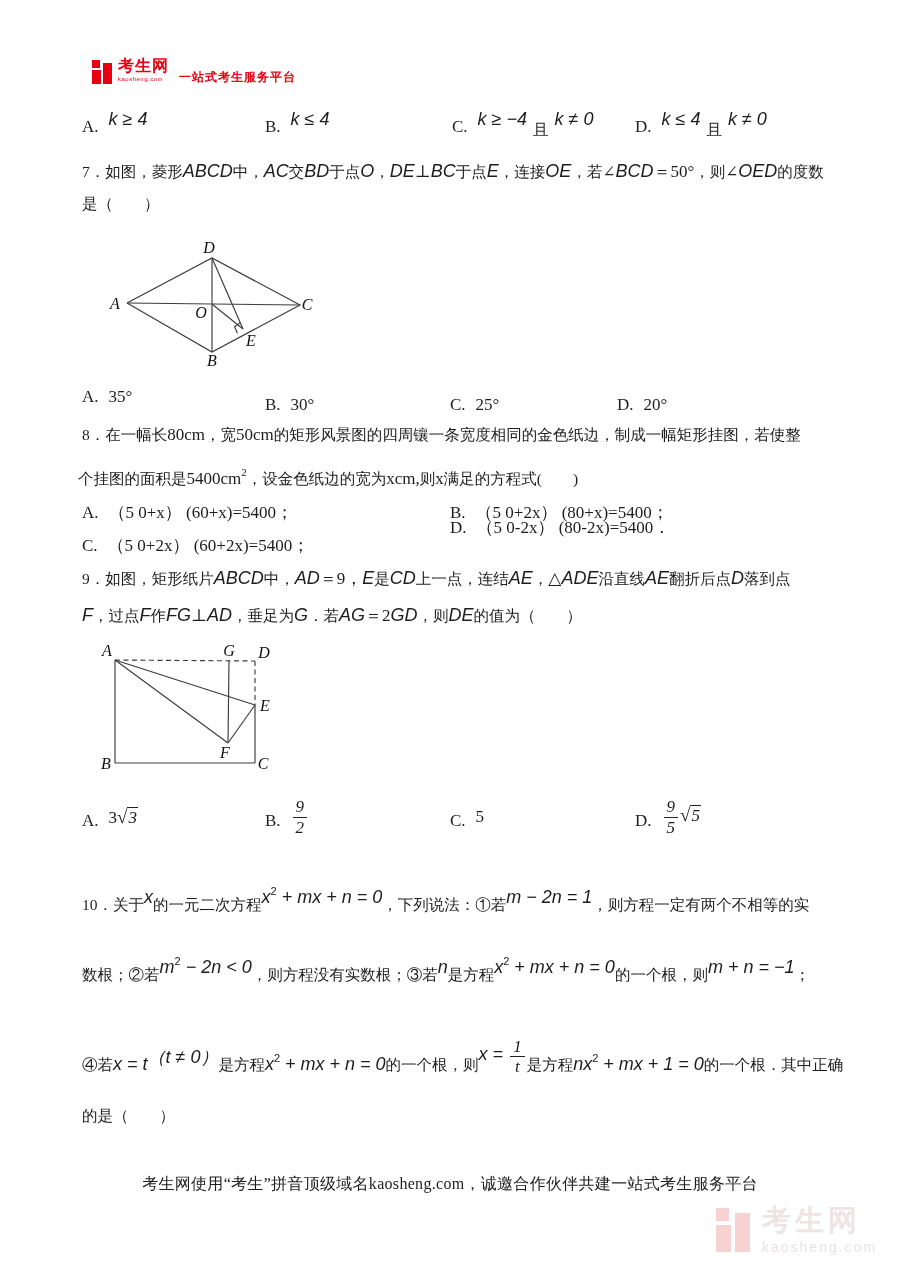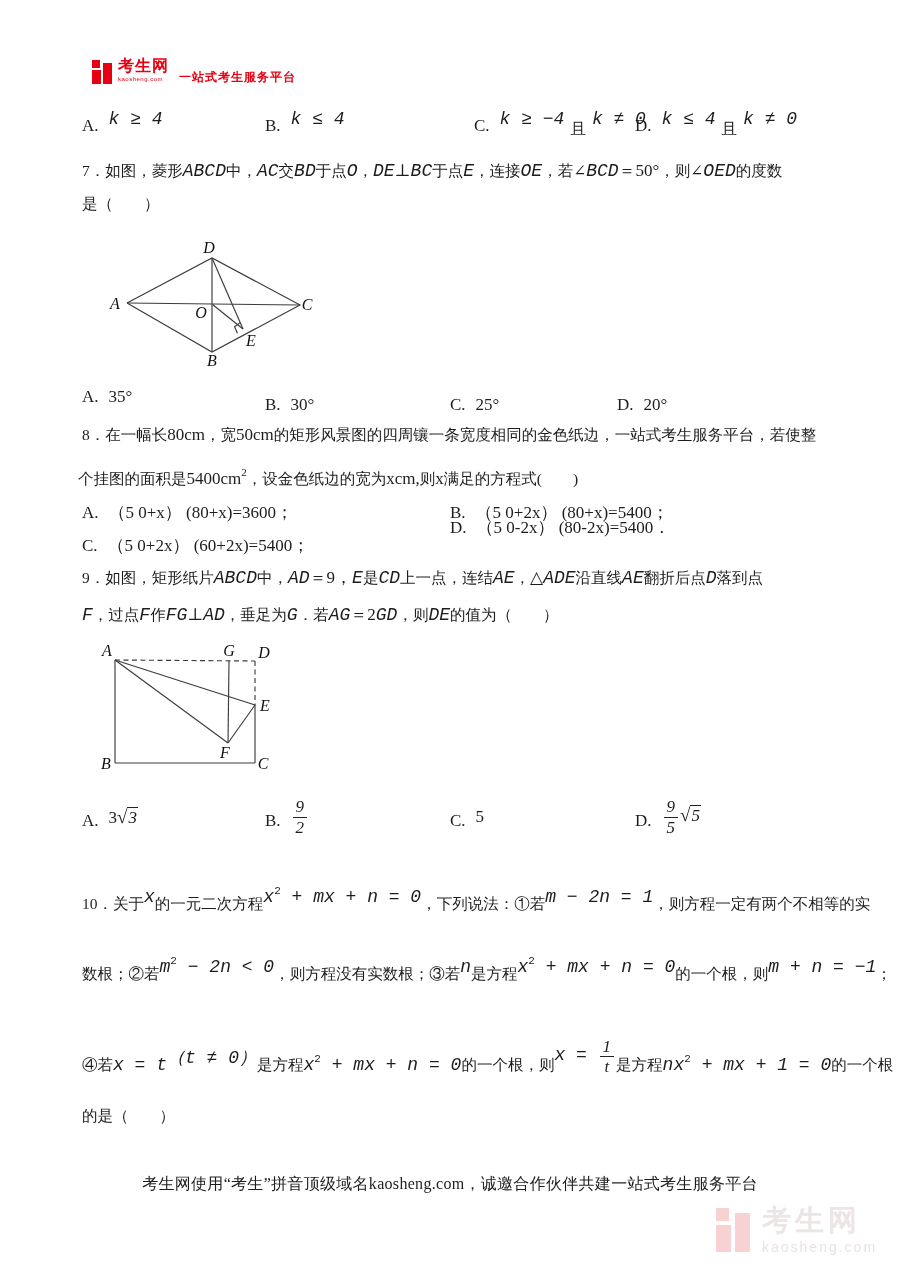--- a/index.html
+++ b/index.html
@@ -18,21 +18,21 @@
   .brand{font-family:"Liberation Sans","DejaVu Sans",sans-serif;font-weight:bold;
          font-size:16px;color:#e60012;letter-spacing:1px;}
   .brand-domain{font-family:"Liberation Sans","DejaVu Sans",sans-serif;font-size:6px;
          color:#e60012;margin-top:2px;letter-spacing:.5px;}
   .tagline{margin-left:10px;margin-top:11px;font-family:"Liberation Sans","DejaVu Sans",sans-serif;
          font-size:12px;font-weight:bold;color:#e60012;letter-spacing:1px;}
 
   
   .para{font-size:15.5px;line-height:30px;white-space:nowrap;}
   .cn{font-size:15.5px;}
-  .math{font-family:Liberation Mono, monospace;font-style:italic;font-size:18px;}
+  .math{font-family:Liberation Sans, sans-serif;font-style:italic;font-size:18px;}
   .rm{font-family:"Liberation Serif","DejaVu Serif",serif;font-size:17px;}
   .up{vertical-align:7px;}
   .up2{vertical-align:10px;}
   .low{vertical-align:-3px;}
   .pad{margin:0 6px;}
   .msup sup{font-size:11px;font-style:normal;position:relative;top:-1px;}
 
   .frac{display:inline-block;vertical-align:-12px;text-align:center;line-height:1.02;
         font-family:"Liberation Serif","DejaVu Serif",serif;font-style:italic;font-size:17px;margin:0 2px;}
   .frac .num{display:block;border-bottom:1.2px solid #222;padding:0 3px 1px;}
@@ -80,21 +80,21 @@
     </span>
   <span class="brand-col">
     <div class="brand">考生网</div>
     <div class="brand-domain">kaosheng.com</div>
   </span>
   <span class="tagline">一站式考生服务平台</span>
 </div>
 
 <div class="opt" style="left:82px;top:104px"><span class="opt-letter">A.</span><span><span class="math up">k ≥ 4</span></span></div>
 <div class="opt" style="left:265px;top:104px"><span class="opt-letter">B.</span><span><span class="math up">k ≤ 4</span></span></div>
-<div class="opt" style="left:474px;top:104px"><span class="opt-letter">C.</span><span><span class="math up">k ≥ −4</span><span class="cn low pad">且</span><span class="math up">k ≠ 0</span></span></div>
+<div class="opt" style="left:452px;top:104px"><span class="opt-letter">C.</span><span><span class="math up">k ≥ −4</span><span class="cn low pad">且</span><span class="math up">k ≠ 0</span></span></div>
 <div class="opt" style="left:635px;top:104px"><span class="opt-letter">D.</span><span><span class="math up">k ≤ 4</span><span class="cn low pad">且</span><span class="math up">k ≠ 0</span></span></div>
 
 <div class="abs para" style="left:82px;top:156px;width:740px"><span class="cn">7．如图，菱形</span><span class="math">ABCD</span><span class="cn">中，</span><span class="math">AC</span><span class="cn">交</span><span class="math">BD</span><span class="cn">于点</span><span class="math">O</span><span class="cn">，</span><span class="math">DE</span><span class="rm">⊥</span><span class="math">BC</span><span class="cn">于点</span><span class="math">E</span><span class="cn">，连接</span><span class="math">OE</span><span class="cn">，若∠</span><span class="math">BCD</span><span class="rm">＝50°</span><span class="cn">，则∠</span><span class="math">OED</span><span class="cn">的度数</span></div>
 <div class="abs para" style="left:82px;top:189px"><span class="cn">是（　　）</span></div>
 
 <svg class="figure" style="left:95px;top:243px" width="230" height="125" viewBox="0 0 230 125">
   <polyline points="32,60 117,15 205,62 117,109 32,60"></polyline>
   <line x1="32" y1="60" x2="205" y2="62"></line>
   <line x1="117" y1="15" x2="117" y2="109"></line>
   <line x1="117" y1="15" x2="148" y2="86"></line>
@@ -106,24 +106,24 @@
     <text x="117" y="123" class="fig-label">B</text>
     <text x="106" y="75" class="fig-label">O</text>
     <text x="156" y="103" class="fig-label">E</text>
   </svg>
 
 <div class="opt" style="left:82px;top:382px"><span class="opt-letter">A.</span><span><span class="rm">35°</span></span></div>
 <div class="opt" style="left:265px;top:390px"><span class="opt-letter">B.</span><span><span class="rm">30°</span></span></div>
 <div class="opt" style="left:450px;top:390px"><span class="opt-letter">C.</span><span><span class="rm">25°</span></span></div>
 <div class="opt" style="left:617px;top:390px"><span class="opt-letter">D.</span><span><span class="rm">20°</span></span></div>
 
-<div class="abs para" style="left:82px;top:420px;width:740px"><span class="cn">8．在一幅长</span><span class="rm">80cm</span><span class="cn">，宽</span><span class="rm">50cm</span><span class="cn">的矩形风景图的四周镶一条宽度相同的金色纸边，一站式考生服务平台，若使整</span></div>
+<div class="abs para" style="left:82px;top:420px;width:740px"><span class="cn">8．在一幅长</span><span class="rm">80cm</span><span class="cn">，宽</span><span class="rm">50cm</span><span class="cn">的矩形风景图的四周镶一条宽度相同的金色纸边，制成一幅矩形挂图，若使整</span></div>
 <div class="abs para" style="left:78px;top:458px"><span class="cn">个挂图的面积是</span><span class="msup rm"><span>5400cm</span><sup>2</sup></span><span class="cn">，设金色纸边的宽为</span><span class="rm">xcm,</span><span class="cn">则</span><span class="rm">x</span><span class="cn">满足的方程式(　　)</span></div>
 
-<div class="opt" style="left:82px;top:498px"><span class="opt-letter">A.</span><span><span class="rm">（5 0+x） (80+x)=3600；</span></span></div>
+<div class="opt" style="left:82px;top:498px"><span class="opt-letter">A.</span><span><span class="rm">（5 0+x） (60+x)=5400；</span></span></div>
 <div class="opt" style="left:450px;top:498px"><span class="opt-letter">B.</span><span><span class="rm">（5 0+2x） (80+x)=5400；</span></span></div>
 <div class="opt" style="left:82px;top:531px"><span class="opt-letter">C.</span><span><span class="rm">（5 0+2x） (60+2x)=5400；</span></span></div>
 <div class="opt" style="left:450px;top:513px"><span class="opt-letter">D.</span><span><span class="rm">（5 0-2x） (80-2x)=5400．</span></span></div>
 
 <div class="abs para" style="left:82px;top:563px;width:740px"><span class="cn">9．如图，矩形纸片</span><span class="math">ABCD</span><span class="cn">中，</span><span class="math">AD</span><span class="rm">＝9，</span><span class="math">E</span><span class="cn">是</span><span class="math">CD</span><span class="cn">上一点，连结</span><span class="math">AE</span><span class="cn">，</span><span class="rm">△</span><span class="math">ADE</span><span class="cn">沿直线</span><span class="math">AE</span><span class="cn">翻折后点</span><span class="math">D</span><span class="cn">落到点</span></div>
 <div class="abs para" style="left:82px;top:600px"><span class="math">F</span><span class="cn">，过点</span><span class="math">F</span><span class="cn">作</span><span class="math">FG</span><span class="rm">⊥</span><span class="math">AD</span><span class="cn">，垂足为</span><span class="math">G</span><span class="cn">．若</span><span class="math">AG</span><span class="rm">＝2</span><span class="math">GD</span><span class="cn">，则</span><span class="math">DE</span><span class="cn">的值为（　　）</span></div>
 
 <svg class="figure" style="left:95px;top:645px" width="190" height="140" viewBox="0 0 190 140">
   <line class="dash" x1="20" y1="15" x2="160" y2="16"></line>
   <line class="dash" x1="160" y1="16" x2="160" y2="60"></line>

